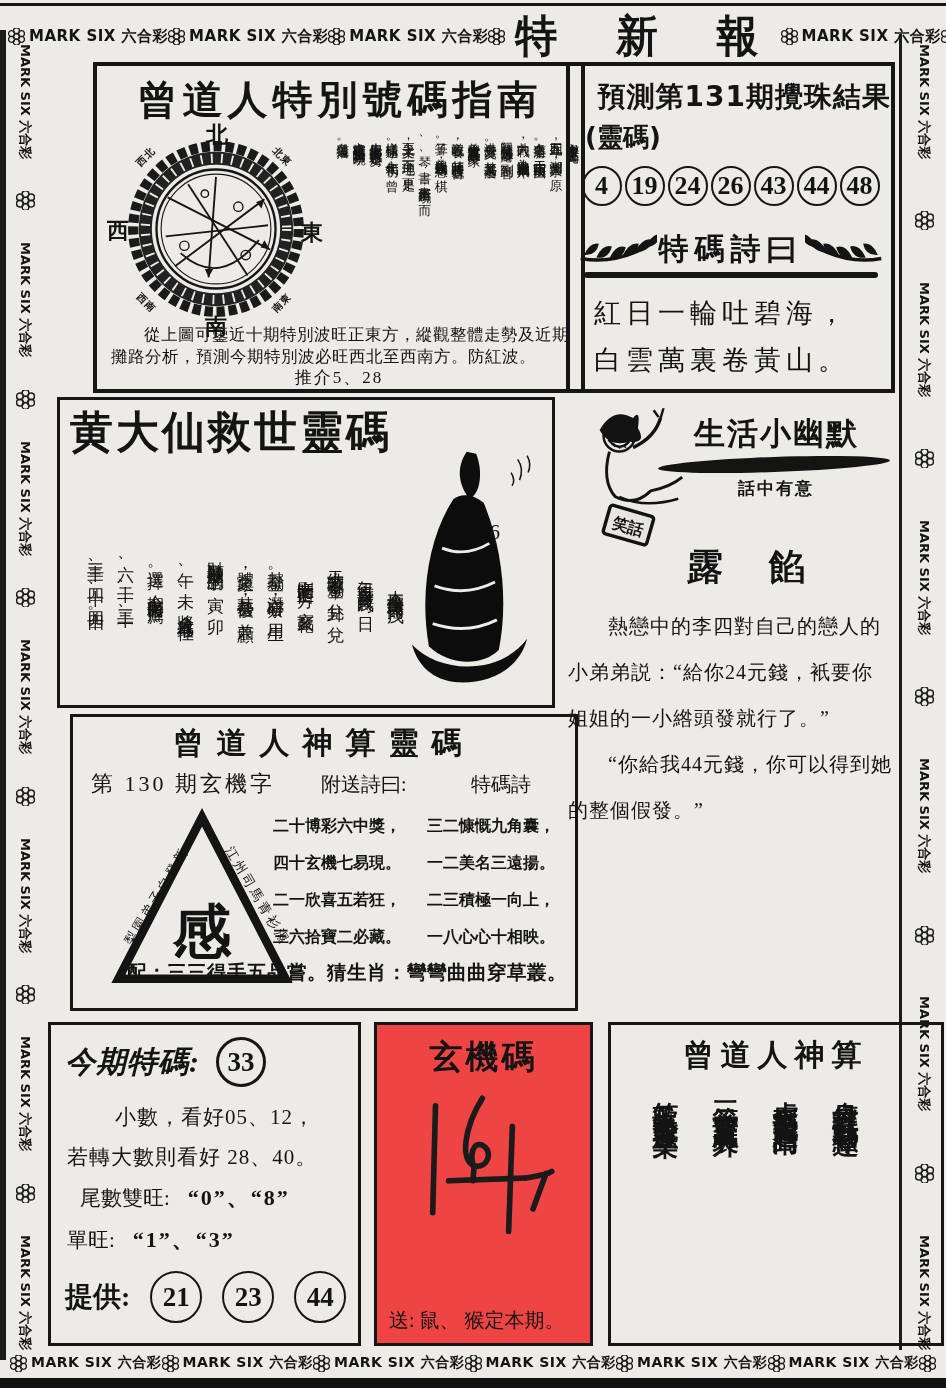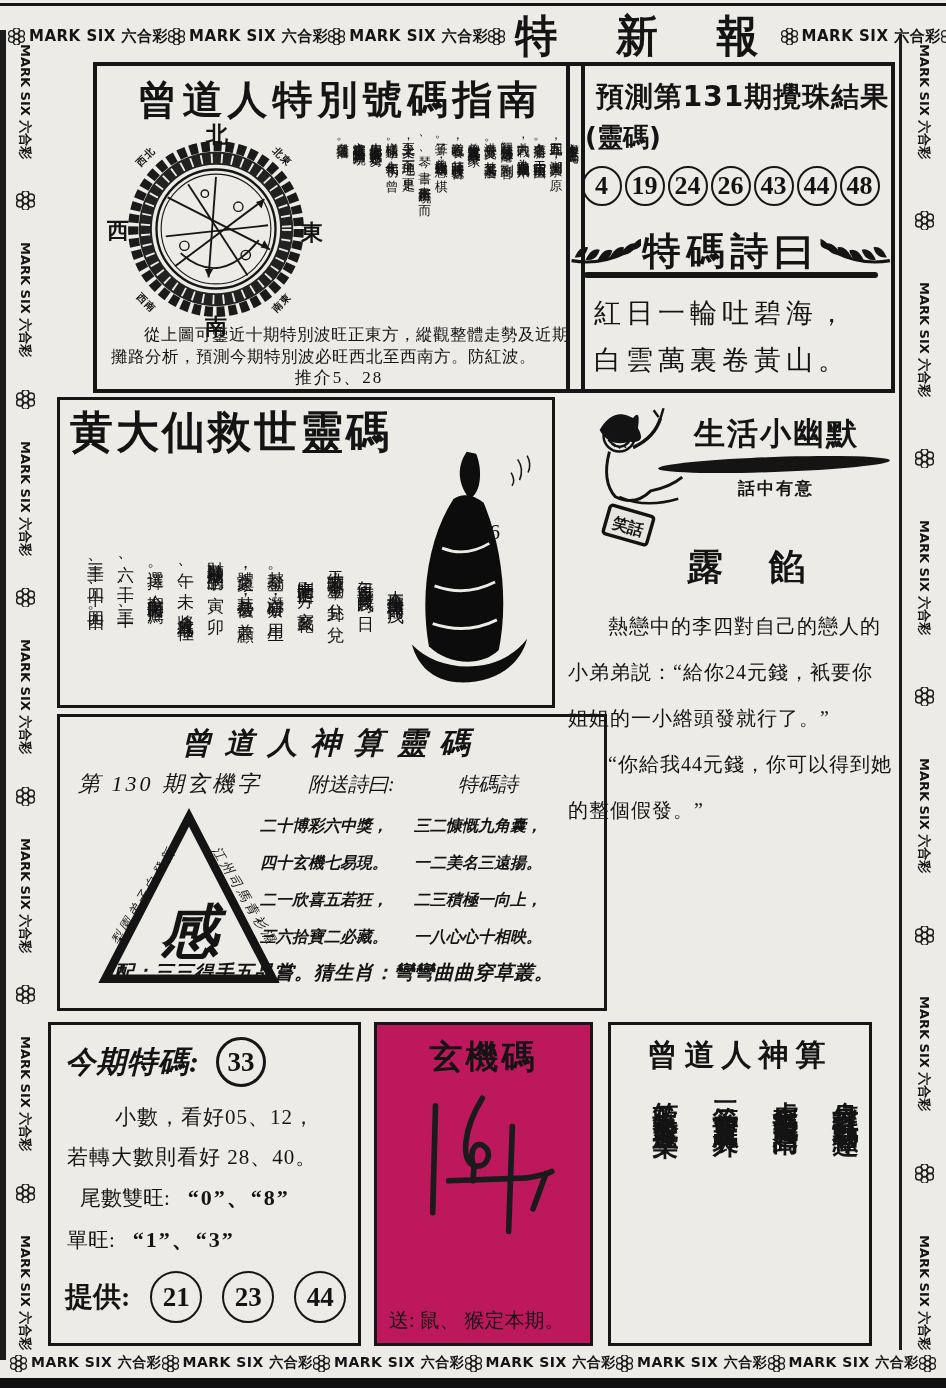--- a/index.html
+++ b/index.html
@@ -44,26 +44,26 @@
   #compass-wrap { left:12px; top:58px; width:214px; height:212px; }
   #compass-svg { position:absolute; left:14px; top:12px; width:186px; height:186px; }
   .card-label { position:absolute; font-family:"DejaVu Sans", sans-serif; font-weight:900; font-size:22px; }
   .diag-label { position:absolute; font-size:10px; font-weight:700; letter-spacing:1px; }
   #bio-cols { left:233px; top:66px; width:250px; height:198px; writing-mode:vertical-rl; text-orientation:upright; font-size:13px; line-height:16.4px; letter-spacing:1px; }
   #guide-analysis { left:14px; top:258px; width:462px; font-size:16.5px; line-height:1.32; text-indent:2em; letter-spacing:0.5px; }
   #guide-recommend { left:0; top:300px; width:100%; text-align:center; font-size:17px; letter-spacing:2px; }
 
   
   #forecast-box { left:566px; top:62px; width:329px; height:331px; border-width:4px; }
-  #forecast-title { left:0; top:12px; width:100%; text-align:center; font-family:"DejaVu Sans", sans-serif; font-weight:900; font-size:28px; letter-spacing:1px; white-space:nowrap;padding-left:12px; }
+  #forecast-title { left:0; top:12px; width:100%; text-align:right; font-family:"DejaVu Sans", sans-serif; font-weight:900; font-size:28px; letter-spacing:1px; white-space:nowrap; }
   #forecast-sub { left:0; top:54px; width:100%; text-align:left; font-family:"DejaVu Sans", sans-serif; font-weight:900; font-size:26px;padding-left:15px; }
   #forecast-nums { left:0; top:100px; width:100%; display:flex; justify-content:center; gap:3px; }
   .num-circle { width:40px; height:40px; border:2.5px solid #161616; border-radius:50%; display:flex; align-items:center; justify-content:center; font-size:26px; font-weight:600; box-sizing:border-box; }
   #banner-row { left:0; top:160px; width:100%; display:flex; align-items:center; justify-content:center; gap:2px; }
-  #banner-title { font-family:"DejaVu Sans", sans-serif; font-weight:900; font-size:38px; letter-spacing:6px; white-space:nowrap; }
+  #banner-title { font-family:"DejaVu Sans", sans-serif; font-weight:900; font-size:30px; letter-spacing:6px; white-space:nowrap; }
   .laurel { width:78px; height:46px; }
   #banner-line { left:14px; top:206px; width:294px; height:6px; background:#161616; border-radius:3px; }
   #forecast-poem { left:24px; top:224px; width:290px; font-size:27px; letter-spacing:5px; line-height:1.75; }
 
   
   #wts-box { left:57px; top:397px; width:498px; height:311px;text-align:center; }
   #wts-title { left:10px; top:4px; font-family:"DejaVu Sans", sans-serif; font-weight:900; font-size:43px; letter-spacing:3px; transform:scaleY(1.02); white-space:nowrap; }
   #wts-cols { left:16px; top:72px; width:334px; height:228px; writing-mode:vertical-rl; text-orientation:upright; font-size:17px; line-height:30px; letter-spacing:2px; }
   #wts-figure { position:absolute; right:6px; top:36px; width:170px; height:262px; }
   #wts-number { right:52px; top:120px; font-size:21px; }
@@ -72,21 +72,21 @@
   #humor-sec { left:566px; top:397px; width:329px; height:614px; }
   #cartoon { position:absolute; left:10px; top:6px; width:118px; height:160px; }
   #humor-title { left:128px; top:16px; font-family:"DejaVu Sans", sans-serif; font-weight:900; font-size:31px; letter-spacing:2px; white-space:nowrap; }
   #humor-ellipse { left:92px; top:60px; width:232px; height:15px; background:#141414; border-radius:50%; transform:rotate(-2deg); }
   #humor-sub { left:172px; top:80px; font-family:"DejaVu Sans", sans-serif; font-weight:700; font-size:17px; letter-spacing:2px; }
   #joke-title { left:60px; top:146px; width:240px; text-align:center; font-family:"DejaVu Sans", sans-serif; font-weight:900; font-size:36px; letter-spacing:46px; text-indent:46px; white-space:nowrap; }
   #joke-body { left:2px; top:206px; width:324px; }
   .joke-para { font-size:20px; line-height:46px; text-indent:2em; letter-spacing:1px; }
 
   
-  #shensuan-box { left:57px; top:714px; width:550px; height:297px;font-style:italic; }
+  #shensuan-box { left:70px; top:714px; width:508px; height:297px; }
   #ss-title { left:0; top:6px; width:100%; text-align:center; font-weight:700; font-size:30px; letter-spacing:13px; white-space:nowrap; }
   #ss-issue { left:18px; top:52px; font-size:22px; letter-spacing:3px; }
   #ss-intro { left:248px; top:54px; font-size:20px; }
   #ss-type  { left:398px; top:54px; font-size:20px; }
   #triangle-wrap { left:10px; top:84px; width:238px; height:196px; }
   #triangle-svg { position:absolute; left:24px; top:6px; width:190px; height:182px; }
   #tri-left  { position:absolute; left:18px; top:86px; transform:rotate(-59deg); transform-origin:center; font-size:13px; letter-spacing:3px; white-space:nowrap; }
   #tri-right { position:absolute; left:118px; top:86px; transform:rotate(59deg); transform-origin:center; font-size:13px; letter-spacing:3px; white-space:nowrap; }
   #ss-poems { left:200px; top:90px; width:268px; display:flex; gap:26px; }
   .poem-col .vcol, .poem-col div { font-size:16px; line-height:37px; font-weight:600; white-space:nowrap; }
@@ -100,27 +100,27 @@
   #sp-line1 { left:64px; top:78px;  font-size:21px; letter-spacing:1px; white-space:nowrap; }
   #sp-line2 { left:16px; top:118px; font-size:21px; letter-spacing:1px; white-space:nowrap; }
   #sp-tail  { left:16px; top:158px; font-size:21px; white-space:nowrap;margin-left:13px; }
   #sp-odd   { left:16px; top:200px; font-size:21px; white-space:nowrap; }
   .q-vals { font-size:22px; font-weight:600; letter-spacing:2px; padding-left:18px; }
   #sp-provide { left:14px; top:246px; display:flex; align-items:center; gap:20px; }
   #sp-provide-label { font-size:28px; font-weight:700; white-space:nowrap; }
   #sp-provide .num-circle { width:52px; height:52px; font-size:27px; }
 
   
-  #mystery-box { left:374px; top:1022px; width:219px; height:324px; background:#be185d; }
+  #mystery-box { left:374px; top:1022px; width:219px; height:324px; background:#ef4444; }
   #my-title { left:0; top:10px; width:100%; text-align:center; font-family:"DejaVu Sans", sans-serif; font-weight:900; font-size:33px; letter-spacing:3px; }
   #my-script { position:absolute; left:36px; top:58px; width:150px; height:190px; }
   #my-footer { left:12px; top:282px; font-size:20px; white-space:nowrap; }
 
   
-  #verse-box { left:608px; top:1022px; width:264px; height:324px;padding-left:44px; }
+  #verse-box { left:608px; top:1022px; width:336px; height:324px;padding-left:44px; }
   #verse-title { left:0; top:10px; width:100%; text-align:center; font-weight:700; font-size:30px; letter-spacing:7px; white-space:nowrap; }
   #verse-cols { left:26px; top:56px; width:238px; height:250px; writing-mode:vertical-rl; text-orientation:upright; font-size:26px; font-weight:600; letter-spacing:5px; line-height:60px; }
 </style>
 </head>
 <body>
 
 <svg width="0" height="0" style="position:absolute" aria-hidden="true">
   <defs>
     <g id="flower7" stroke="#1d1d1d" stroke-width="1.7" fill="none">
       <circle cx="11" cy="11" r="3.9"></circle>

